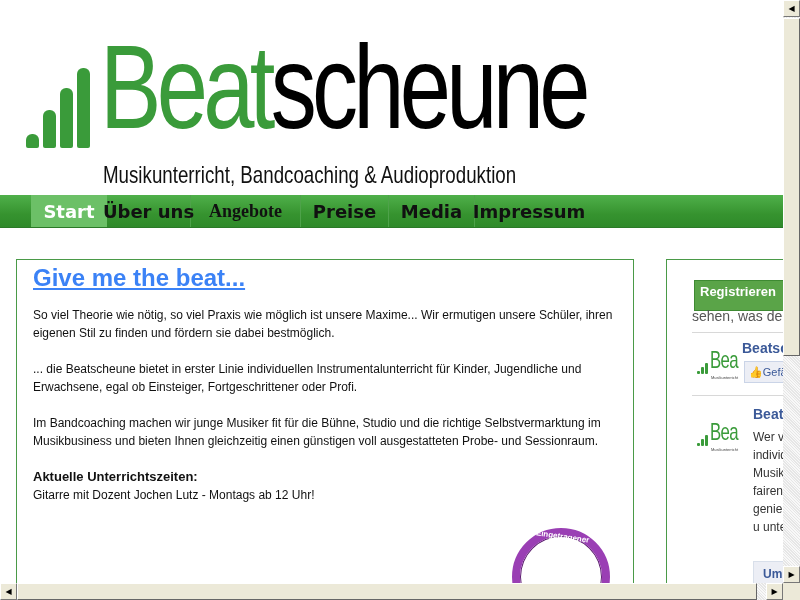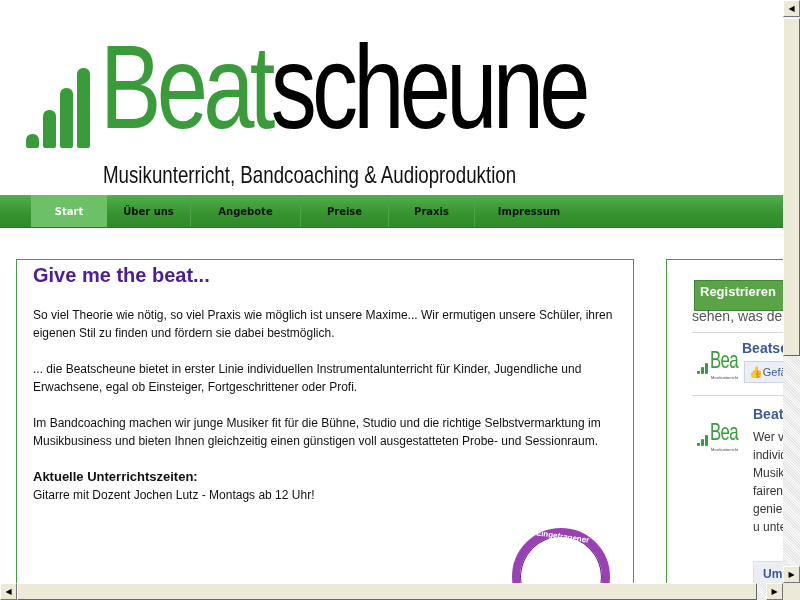--- a/index.html
+++ b/index.html
@@ -30,38 +30,38 @@
 
   
   .nav {
     position: absolute; left: 0; top: 195px; width: 783px; height: 33px;
     background: linear-gradient(#4fb04a, #36932f 60%, #2f8a2a);
     display: flex; align-items: stretch; padding-left: 31px;
     border-bottom: 1px solid #2b7a27;
   }
   .nav-item {
     display: flex; align-items: center; justify-content: center;
-    font-family: "DejaVu Sans", sans-serif; font-weight: bold; font-size: 10px;
+    font-family: "DejaVu Sans", sans-serif; font-weight: bold; font-size: 18px;
     color: #111; border-right: 1px solid #4ea24a; padding: 0 21px; white-space: nowrap;
   }
   .nav-item.active { background: #6cc067; color: #fff; width: 76px; padding: 0; border-right: none; }
   .nav-item.n1 { width: 84px; padding: 0; }
-  .nav-item.n2 { width: 110px; padding: 0; }
+  .nav-item.n2 { width: 110px; padding: 0; font-family: Liberation Serif, serif; }
   .nav-item.n3 { width: 88px; padding: 0; }
   .nav-item.n4 { width: 86px; padding: 0; }
   .nav-item.n5 { width: 176px; padding: 0; }
   .nav-item.n6 { width: 108px; padding: 0; border-right: none; }
 
   
   .main-box {
     position: absolute; left: 16px; top: 259px; width: 618px; height: 400px;
     border: 1px solid #4a9a48; background: #fff;
   }
   .main-title {
-    position: absolute; left: 16px; top: 4px; font-size: 20px; font-weight: bold; color: #4c1d95;
+    position: absolute; left: 16px; top: 4px; font-size: 24px; font-weight: bold; color: #3b82f6; text-decoration: underline;
   }
   .main-body {
     position: absolute; left: 16px; top: 46px; width: 580px;
     font-size: 12px; line-height: 18px; color: #111;
   }
   .main-body p { margin-bottom: 18px; }
   .main-body .sub { font-weight: bold; font-size: 13px; margin-top: 0; margin-bottom: 0; }
   .badge {
     position: absolute; left: 495px; top: 268px; width: 98px; height: 98px; border-radius: 50%;
     background: radial-gradient(circle at 50% 70%, #d9c9ef 0 10px, #9f7fc8 11px 12px,
@@ -147,21 +147,21 @@
     <span class="g">Beat</span><span class="k">scheune</span>
   </div>
 </div>
 <div class="tagline">Musikunterricht, Bandcoaching &amp; Audioproduktion</div>
 
 <div class="nav">
   <div class="nav-item active">Start</div>
   <div class="nav-item n1">Über uns</div>
   <div class="nav-item n2">Angebote</div>
   <div class="nav-item n3">Preise</div>
-  <div class="nav-item n4">Praxis</div>
+  <div class="nav-item n4">Media</div>
   <div class="nav-item n6">Impressum</div>
 </div>
 
 <div class="main-box">
   <div class="main-title">Give me the beat...</div>
   <div class="main-body">
     <p>So viel Theorie wie nötig, so viel Praxis wie möglich ist unsere Maxime... Wir ermutigen unsere Schüler, ihren eigenen Stil zu finden und fördern sie dabei bestmöglich.</p>
     <p>... die Beatscheune bietet in erster Linie individuellen Instrumentalunterricht für Kinder, Jugendliche und Erwachsene, egal ob Einsteiger, Fortgeschrittener oder Profi.</p>
     <p>Im Bandcoaching machen wir junge Musiker fit für die Bühne, Studio und die richtige Selbstvermarktung im Musikbusiness und bieten Ihnen gleichzeitig einen günstigen voll ausgestatteten Probe- und Sessionraum.</p>
     <div class="sub">Aktuelle Unterrichtszeiten:</div>

